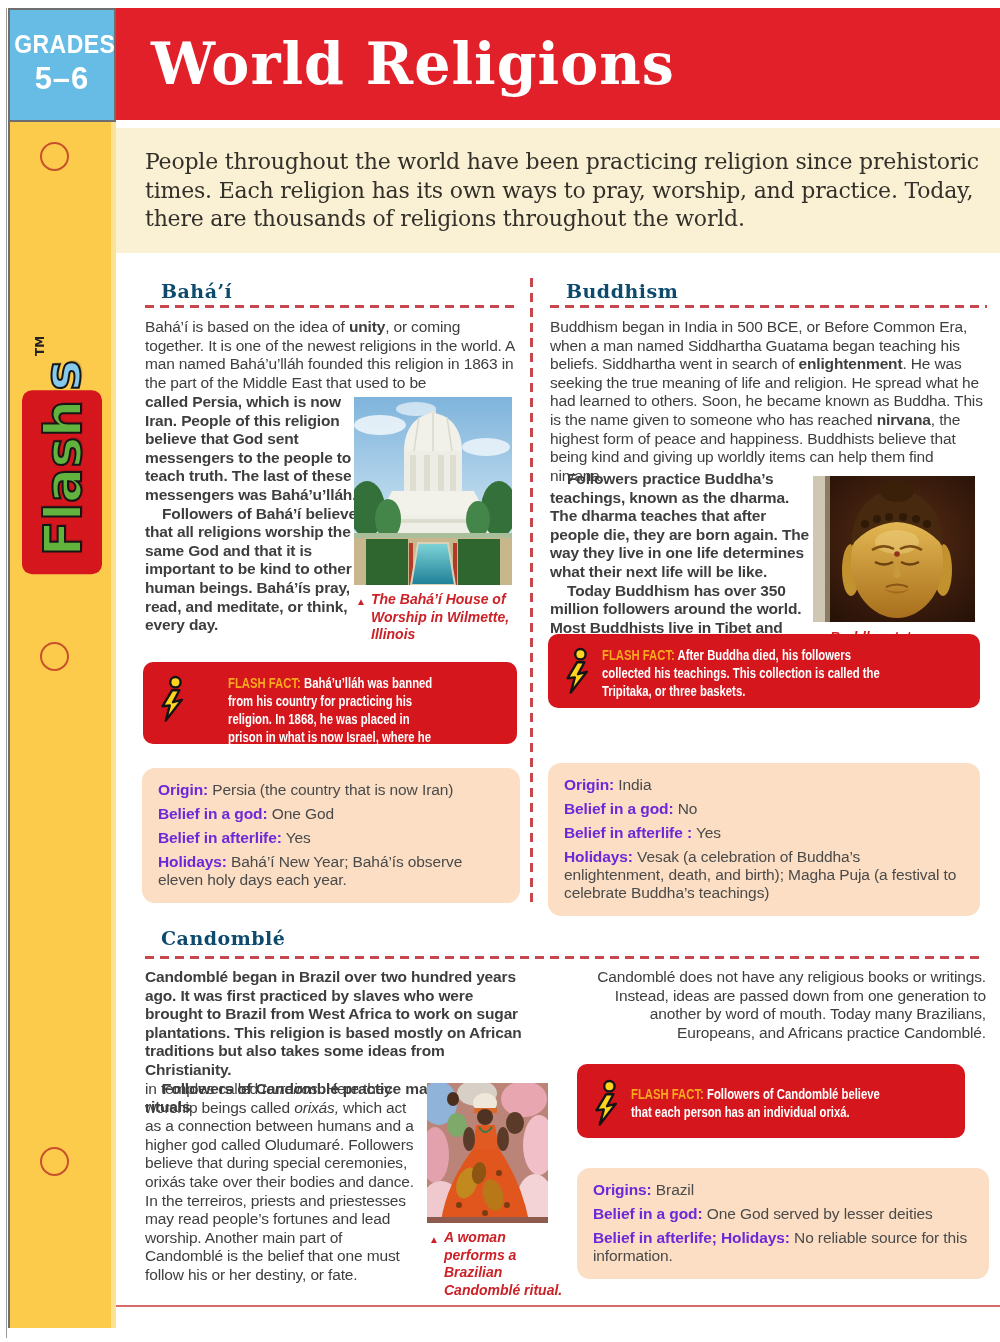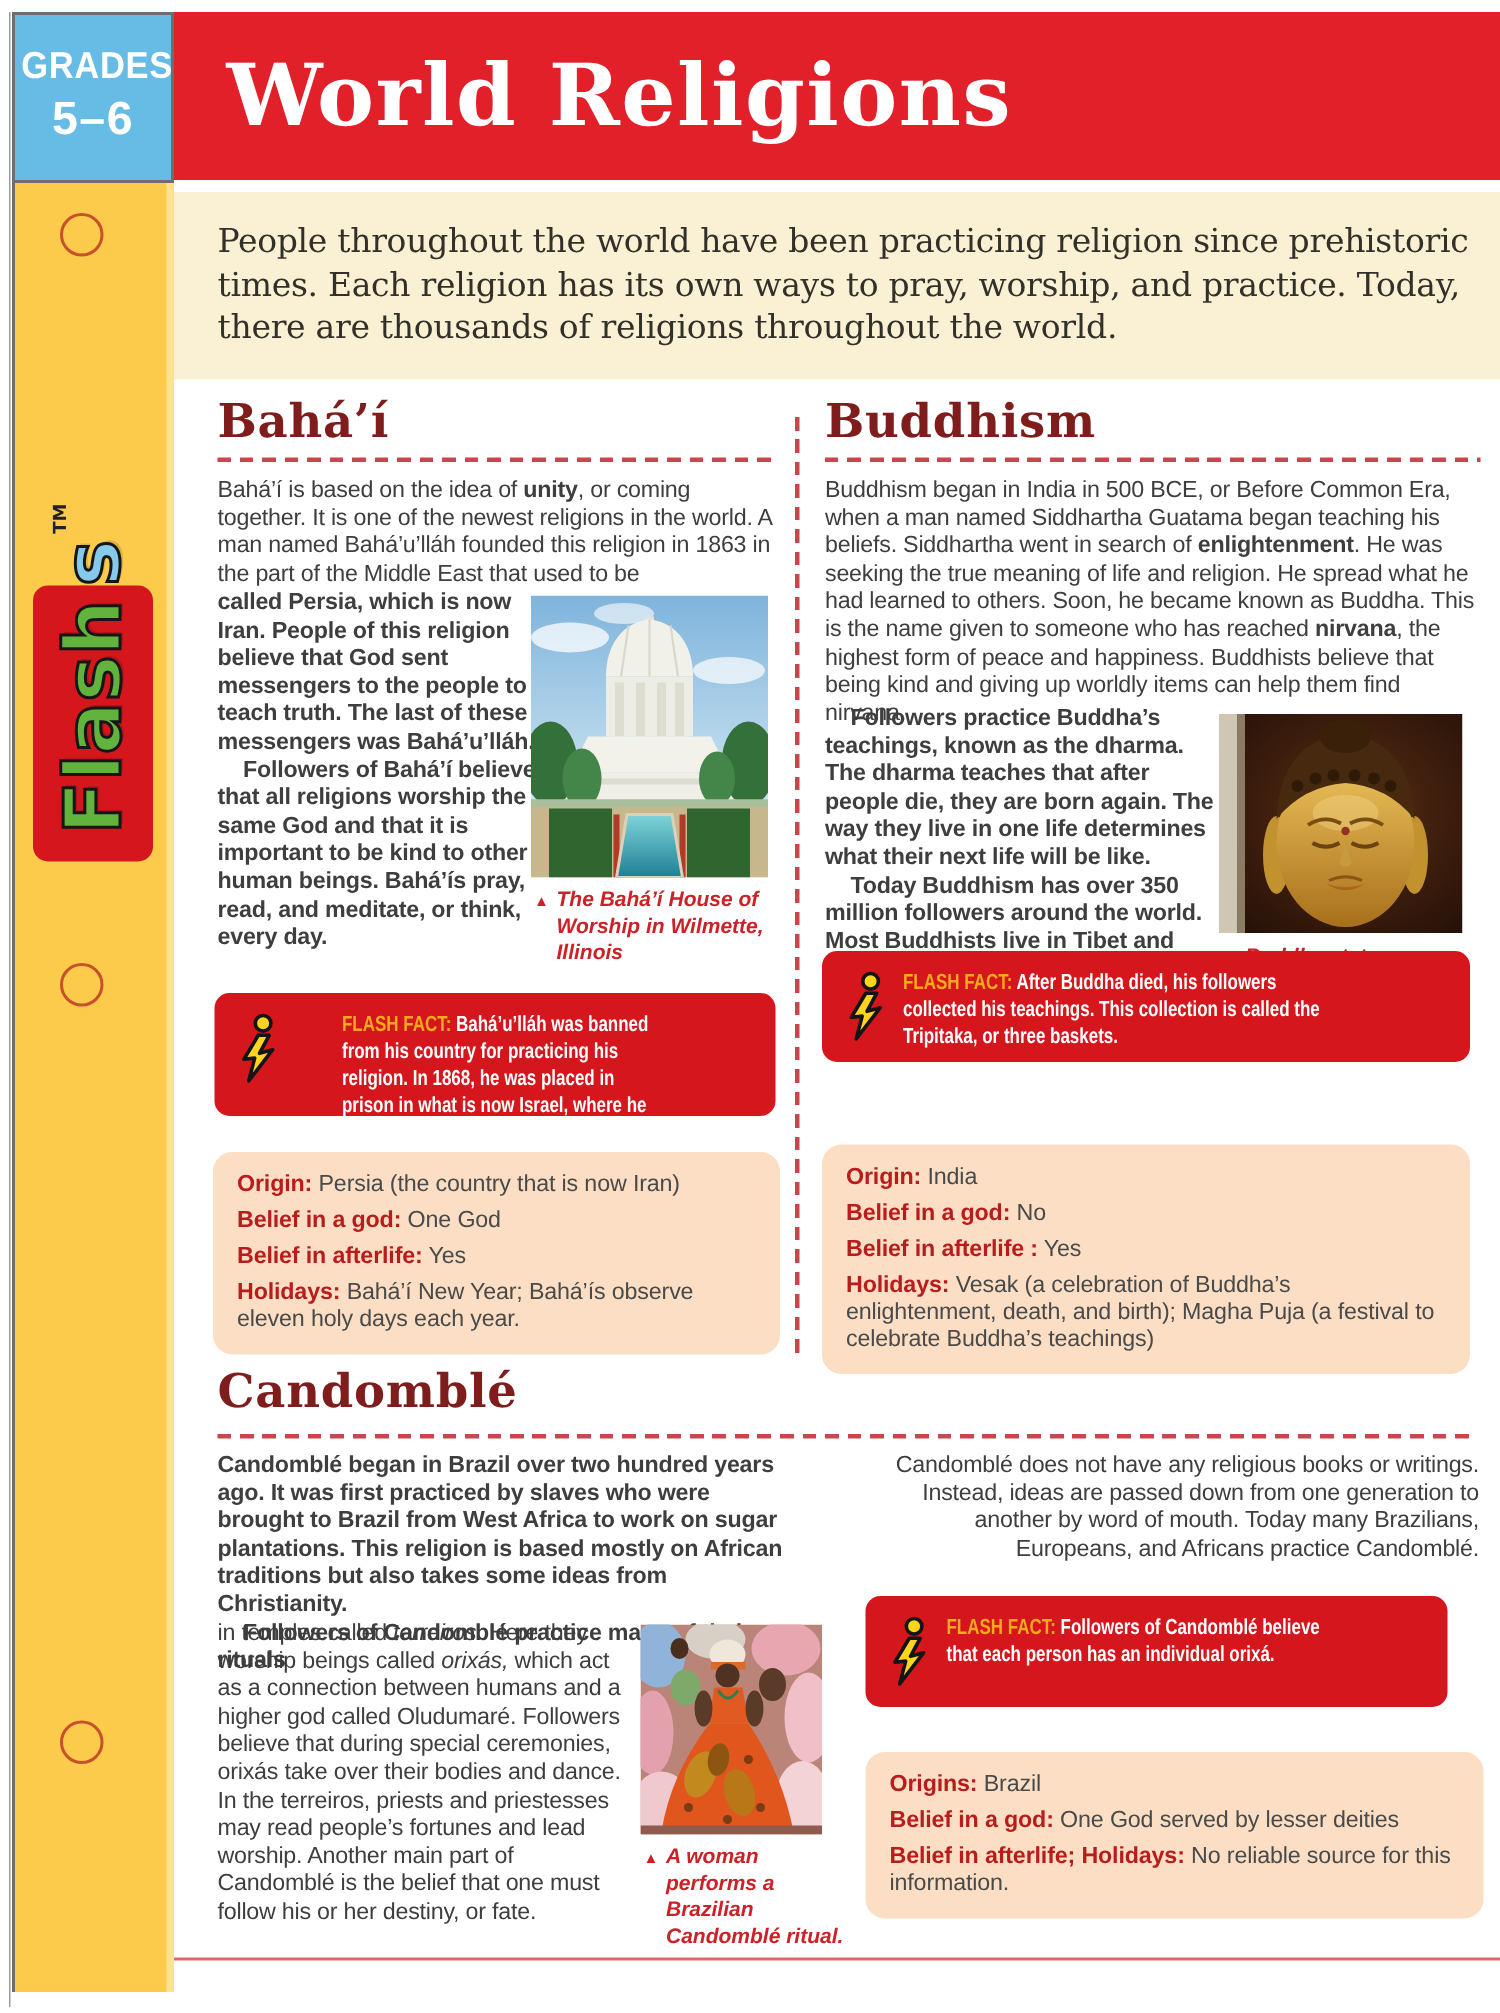--- a/index.html
+++ b/index.html
@@ -29,43 +29,43 @@
 
   
   .header{position:absolute;left:115px;top:8px;width:885px;height:112px;background:#E2202A;}
   .header h1{position:absolute;left:36px;top:22px;margin:0;font-family:"DejaVu Serif",serif;
              font-weight:bold;font-size:57px;color:#fff;letter-spacing:1px;}
   .intro{position:absolute;left:115px;top:128px;width:885px;height:125px;background:#FAF0D4;}
   .intro p{position:absolute;left:26px;top:16px;width:838px;margin:4px;font-family:"DejaVu Serif",serif;
            font-size:22px;line-height:28.5px;color:#33302A;letter-spacing:-.2px;}
 
   
-  .sec-head{position:absolute;margin:0;font-family:"DejaVu Serif",serif;font-weight:bold;
-            font-size:31px;line-height:1;color:#7f1d1d;letter-spacing:.5px;}
+  .sec-head{position:absolute;margin:16px;font-family:"DejaVu Serif",serif;font-weight:bold;
+            font-size:19px;line-height:1;color:#0c4a6e;letter-spacing:.5px;}
   .dash-h{position:absolute;height:3px;background:repeating-linear-gradient(to right,#C9464C 0 9px,transparent 9px 15px);}
   .dash-v{position:absolute;width:3px;background:repeating-linear-gradient(to bottom,#C9464C 0 9px,transparent 9px 15px);}
   .body-text{position:absolute;margin:0;font-size:15.5px;line-height:18.6px;color:#3E3E3E;letter-spacing:-.15px;}
   .body-text p{margin:0;font-weight:bold;}
   .ind{text-indent:17px;}
   .photo{position:absolute;}
   .photo svg{display:block;width:100%;height:100%;}
   .caption{position:absolute;font-weight:bold;font-style:italic;font-size:14px;line-height:17.5px;
            color:#CC2127;padding-left:15px;box-sizing:border-box;}
   .caption .tri{position:absolute;left:0;top:2px;font-style:normal;font-size:10px;}
 
   .flash{position:absolute;background:#D5161D;border-radius:10px;display:flex;align-items:flex-start;
          padding:11px 10px 9px 18px;box-sizing:border-box;}
   .flash .bolt{flex:none;margin-top:2px;}
   .ftext{font-weight:bold;font-size:14.5px;line-height:18px;color:#fff;margin:1px 0 0 12px;
          transform:scaleX(.78);transform-origin:0 0;letter-spacing:0;}
   .flabel{color:#F9A91E;}
 
   .facts{position:absolute;background:#FBDEC3;border-radius:13px;box-sizing:border-box;padding:13px 16px 8px;}
   .facts .row{font-size:15.5px;line-height:18px;color:#4A4A4A;margin-bottom:6px;letter-spacing:-.1px;}
-  .facts .row b{color:#b91c1c;}
+  .facts .row b{color:#6d28d9;}
 </style>
 </head>
 <body>
 
 <div id="page">
 
   <div class="edge-line"></div>
   <div class="bottom-rule"></div>
 
   <div class="sidebar">
@@ -276,21 +276,21 @@
       <rect y="134" width="121" height="6" fill="#8E5B4E"></rect>
     </svg>
   </div>
   <div class="caption" style="left:429px;top:1229px;width:135px;">
     <span class="tri">▲</span>
     <span>A woman performs a Brazilian Candomblé ritual.</span>
   </div>
 
   <p class="body-text ind" style="left:574px;top:968px;width:412px;text-align:right;">Candomblé does not have any religious books or writings. Instead, ideas are passed down from one generation to another by word of mouth. Today many Brazilians, Europeans, and Africans practice Candomblé.</p>
 
-  <div class="flash" style="left:577px;top:1064px;width:388px;height:74px;">
+  <div class="flash" style="left:577px;top:1064px;width:388px;height:74px;align-items:center;">
     <svg class="bolt" width="24" height="48" viewBox="0 0 30 58">
       <circle cx="18" cy="8" r="6.5" fill="#FFD41E" stroke="#141414" stroke-width="3"></circle>
       <path d="M14 18 L2 38 L11 37 L6 56 L26 30 L15 33 L23 18 Z" fill="#FFD41E" stroke="#141414" stroke-width="3" stroke-linejoin="round"></path>
     </svg>
     <div class="ftext" style="width:423px;"><span class="flabel">FLASH FACT:</span><span> Followers of Candomblé believe that each person has an individual orixá.</span></div>
   </div>
 
   <div class="facts" style="left:577px;top:1168px;width:412px;min-height:101px;">
     <div class="row"><b>Origins:</b> <span>Brazil</span></div>
     <div class="row"><b>Belief in a god:</b> <span>One God served by lesser deities</span></div>

